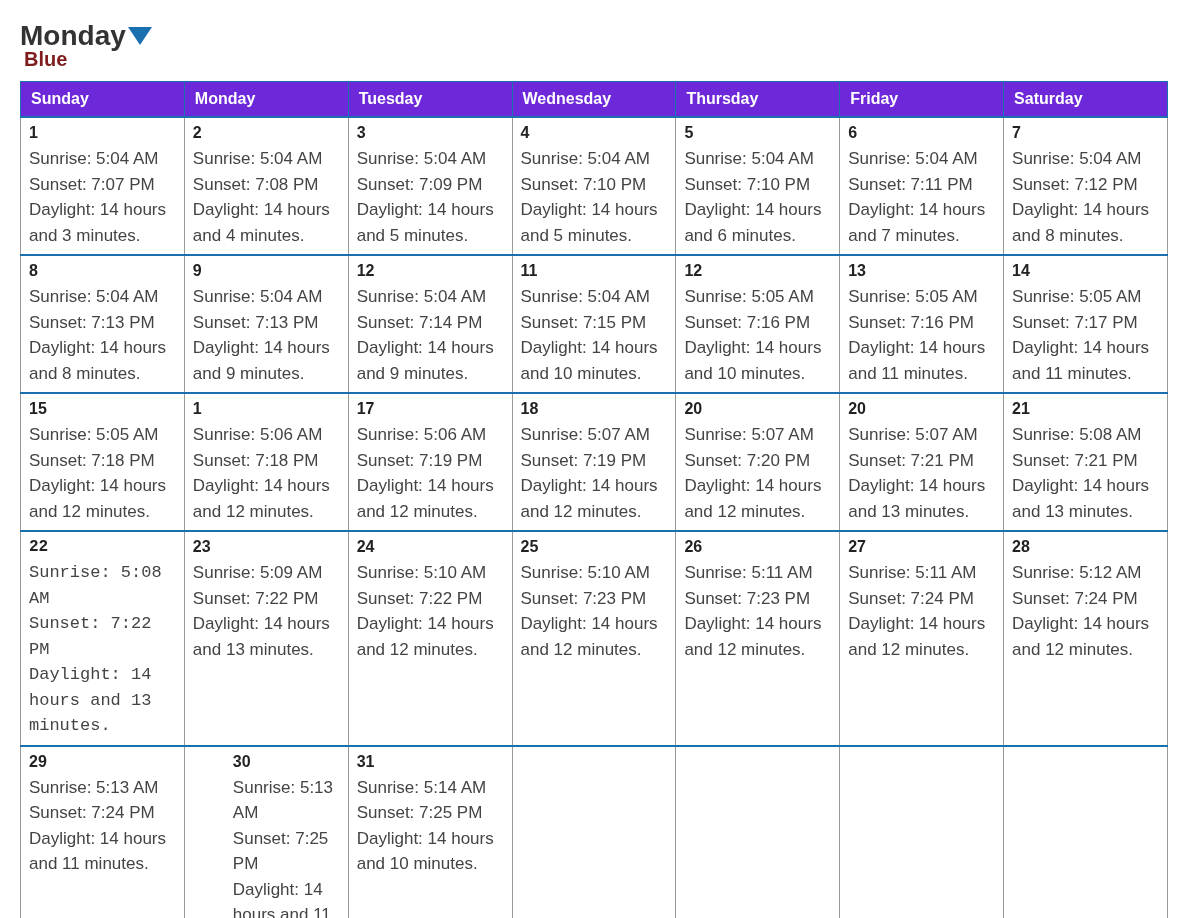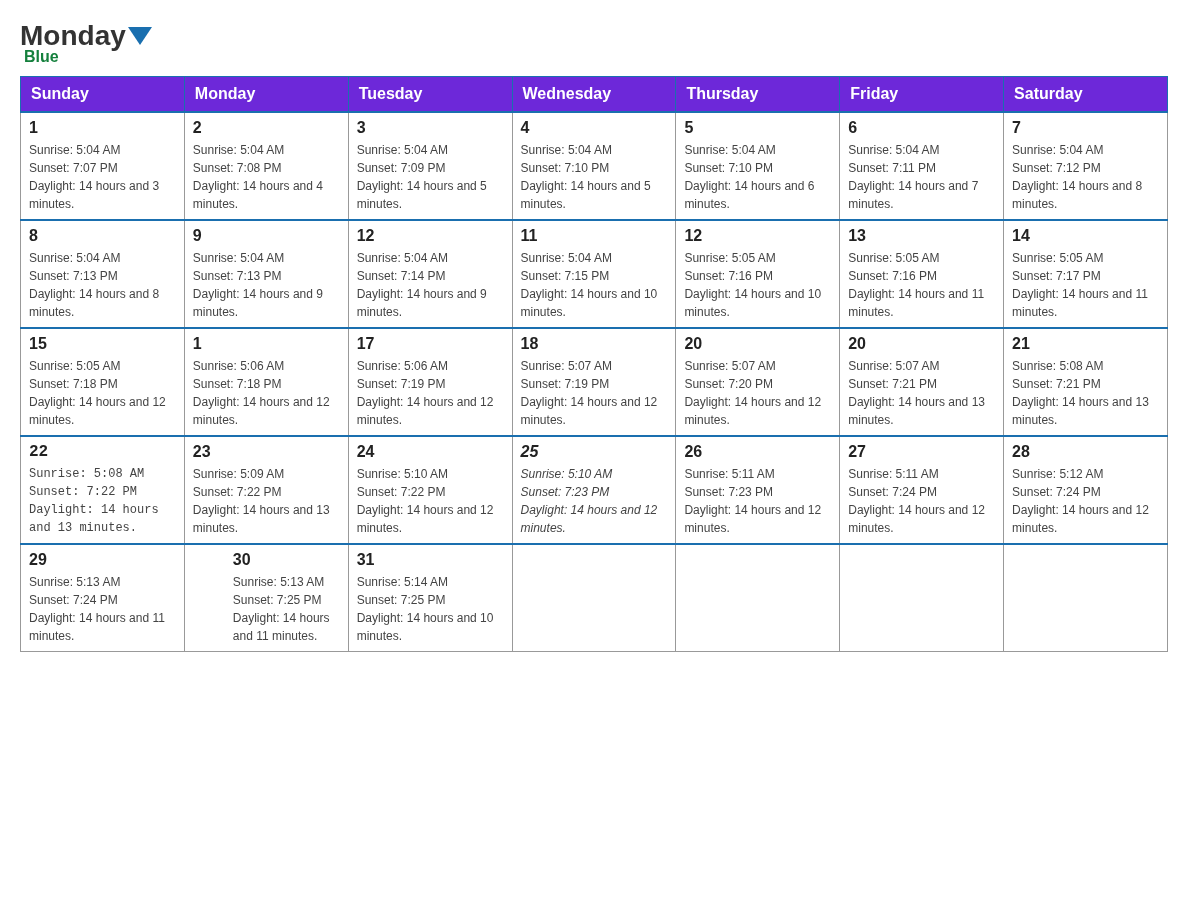--- a/index.html
+++ b/index.html
@@ -32,23 +32,23 @@
     .logo-triangle {
       width: 0;
       height: 0;
       border-left: 12px solid transparent;
       border-right: 12px solid transparent;
       border-top: 18px solid #1a6faf;
       margin: 0 2px;
       display: inline-block;
     }
     .logo-line2 {
-      font-size: 16px;
-      font-weight: bold;
-      color: #15803d;
+      font-size: 20px;
+      font-weight: bold;
+      color: #7f1d1d;
       margin-top: -4px;
       margin-left: 4px;
     }
     .title-area {
       text-align: right;
     }
     .month-title {
       font-size: 52px;
       font-weight: bold;
       color: #222;
@@ -87,21 +87,21 @@
       background: #fff;
     }
     .day-number {
       font-size: 16px;
       font-weight: bold;
       color: #222;
       display: block;
       margin-bottom: 4px;
     }
     .day-info {
-      font-size: 12px;
+      font-size: 17px;
       color: #444;
       line-height: 1.5;
     }
     .row-border td {
       border-top: 2px solid #1a6faf;
     }
   </style>
 </head>
 <body>
 
@@ -228,21 +228,21 @@
           <div class="day-info">Sunrise: 5:08 AM<br>Sunset: 7:22 PM<br>Daylight: 14 hours and 13 minutes.</div>
         </td>
         <td style="border-top: 2px solid rgb(26, 111, 175); margin-top: 36px;">
           <span class="day-number">23</span>
           <div class="day-info">Sunrise: 5:09 AM<br>Sunset: 7:22 PM<br>Daylight: 14 hours and 13 minutes.</div>
         </td>
         <td style="border-top: 2px solid rgb(26, 111, 175);">
           <span class="day-number">24</span>
           <div class="day-info">Sunrise: 5:10 AM<br>Sunset: 7:22 PM<br>Daylight: 14 hours and 12 minutes.</div>
         </td>
-        <td style="border-top: 2px solid rgb(26, 111, 175); font-style: italic;">
+        <td style="border-top: 2px solid rgb(26, 111, 175);">
           <span class="day-number">25</span>
           <div class="day-info">Sunrise: 5:10 AM<br>Sunset: 7:23 PM<br>Daylight: 14 hours and 12 minutes.</div>
         </td>
         <td style="border-top: 2px solid rgb(26, 111, 175);">
           <span class="day-number">26</span>
           <div class="day-info">Sunrise: 5:11 AM<br>Sunset: 7:23 PM<br>Daylight: 14 hours and 12 minutes.</div>
         </td>
         <td style="border-top: 2px solid rgb(26, 111, 175);">
           <span class="day-number">27</span>
           <div class="day-info">Sunrise: 5:11 AM<br>Sunset: 7:24 PM<br>Daylight: 14 hours and 12 minutes.</div>

